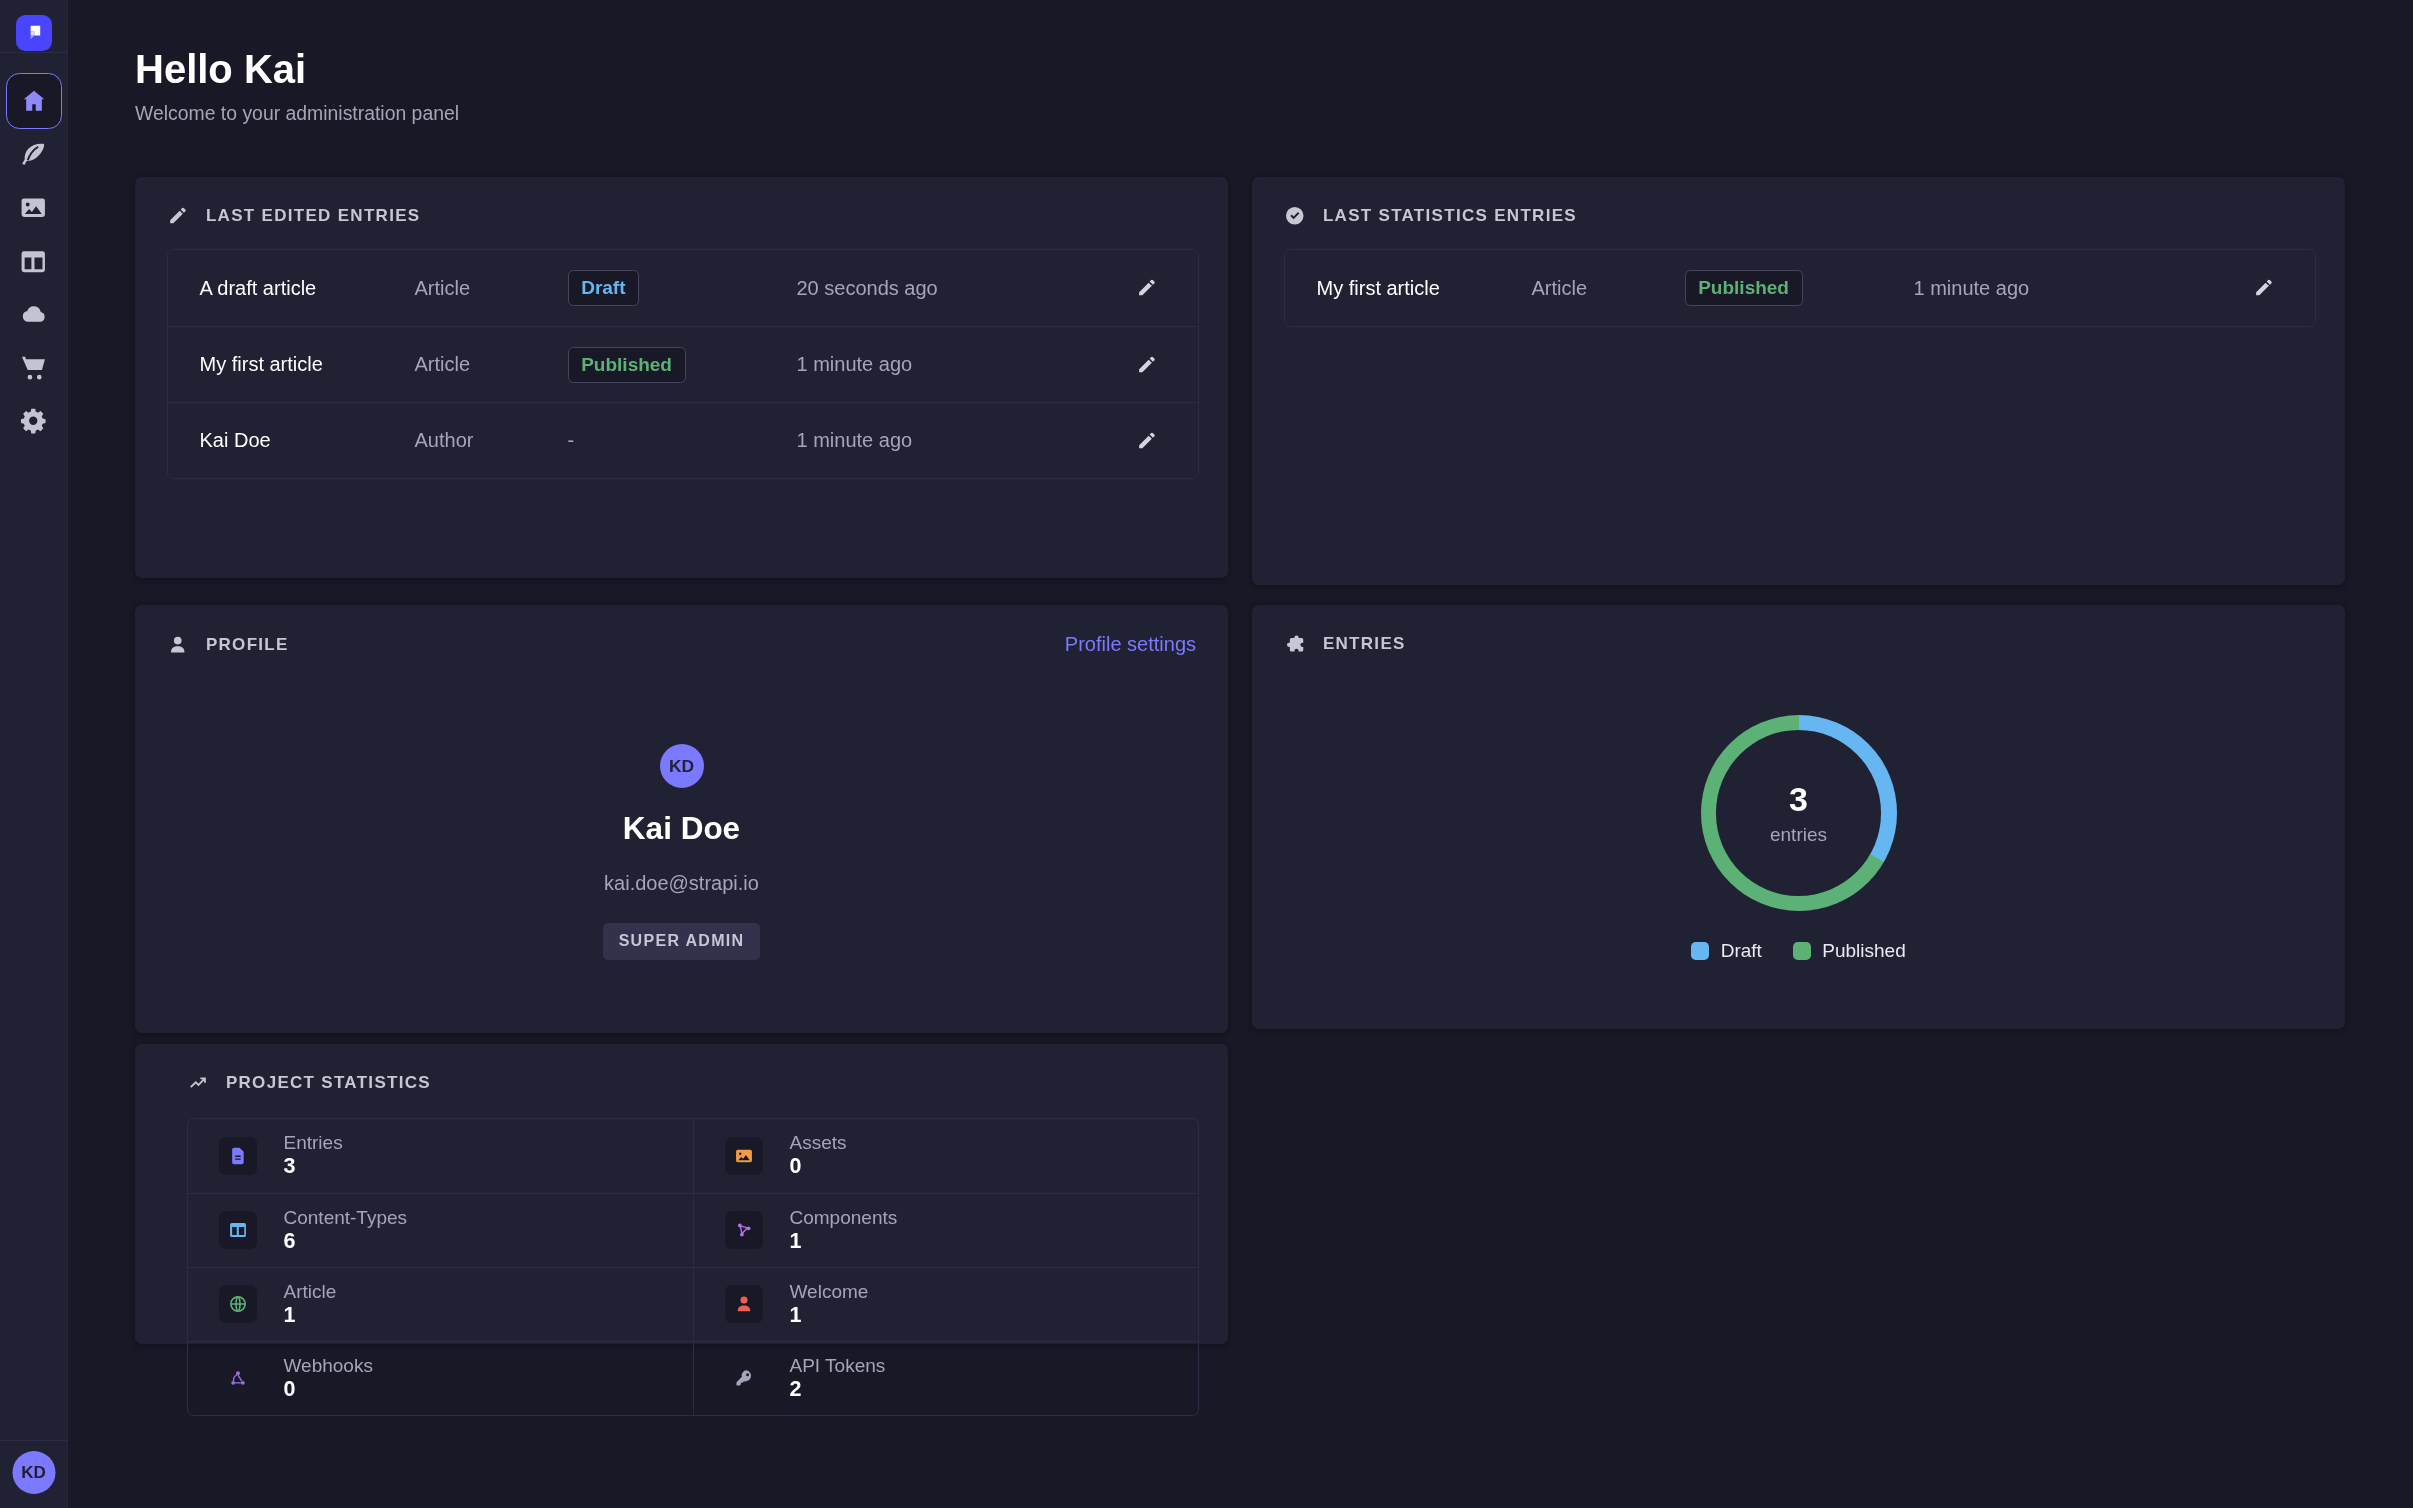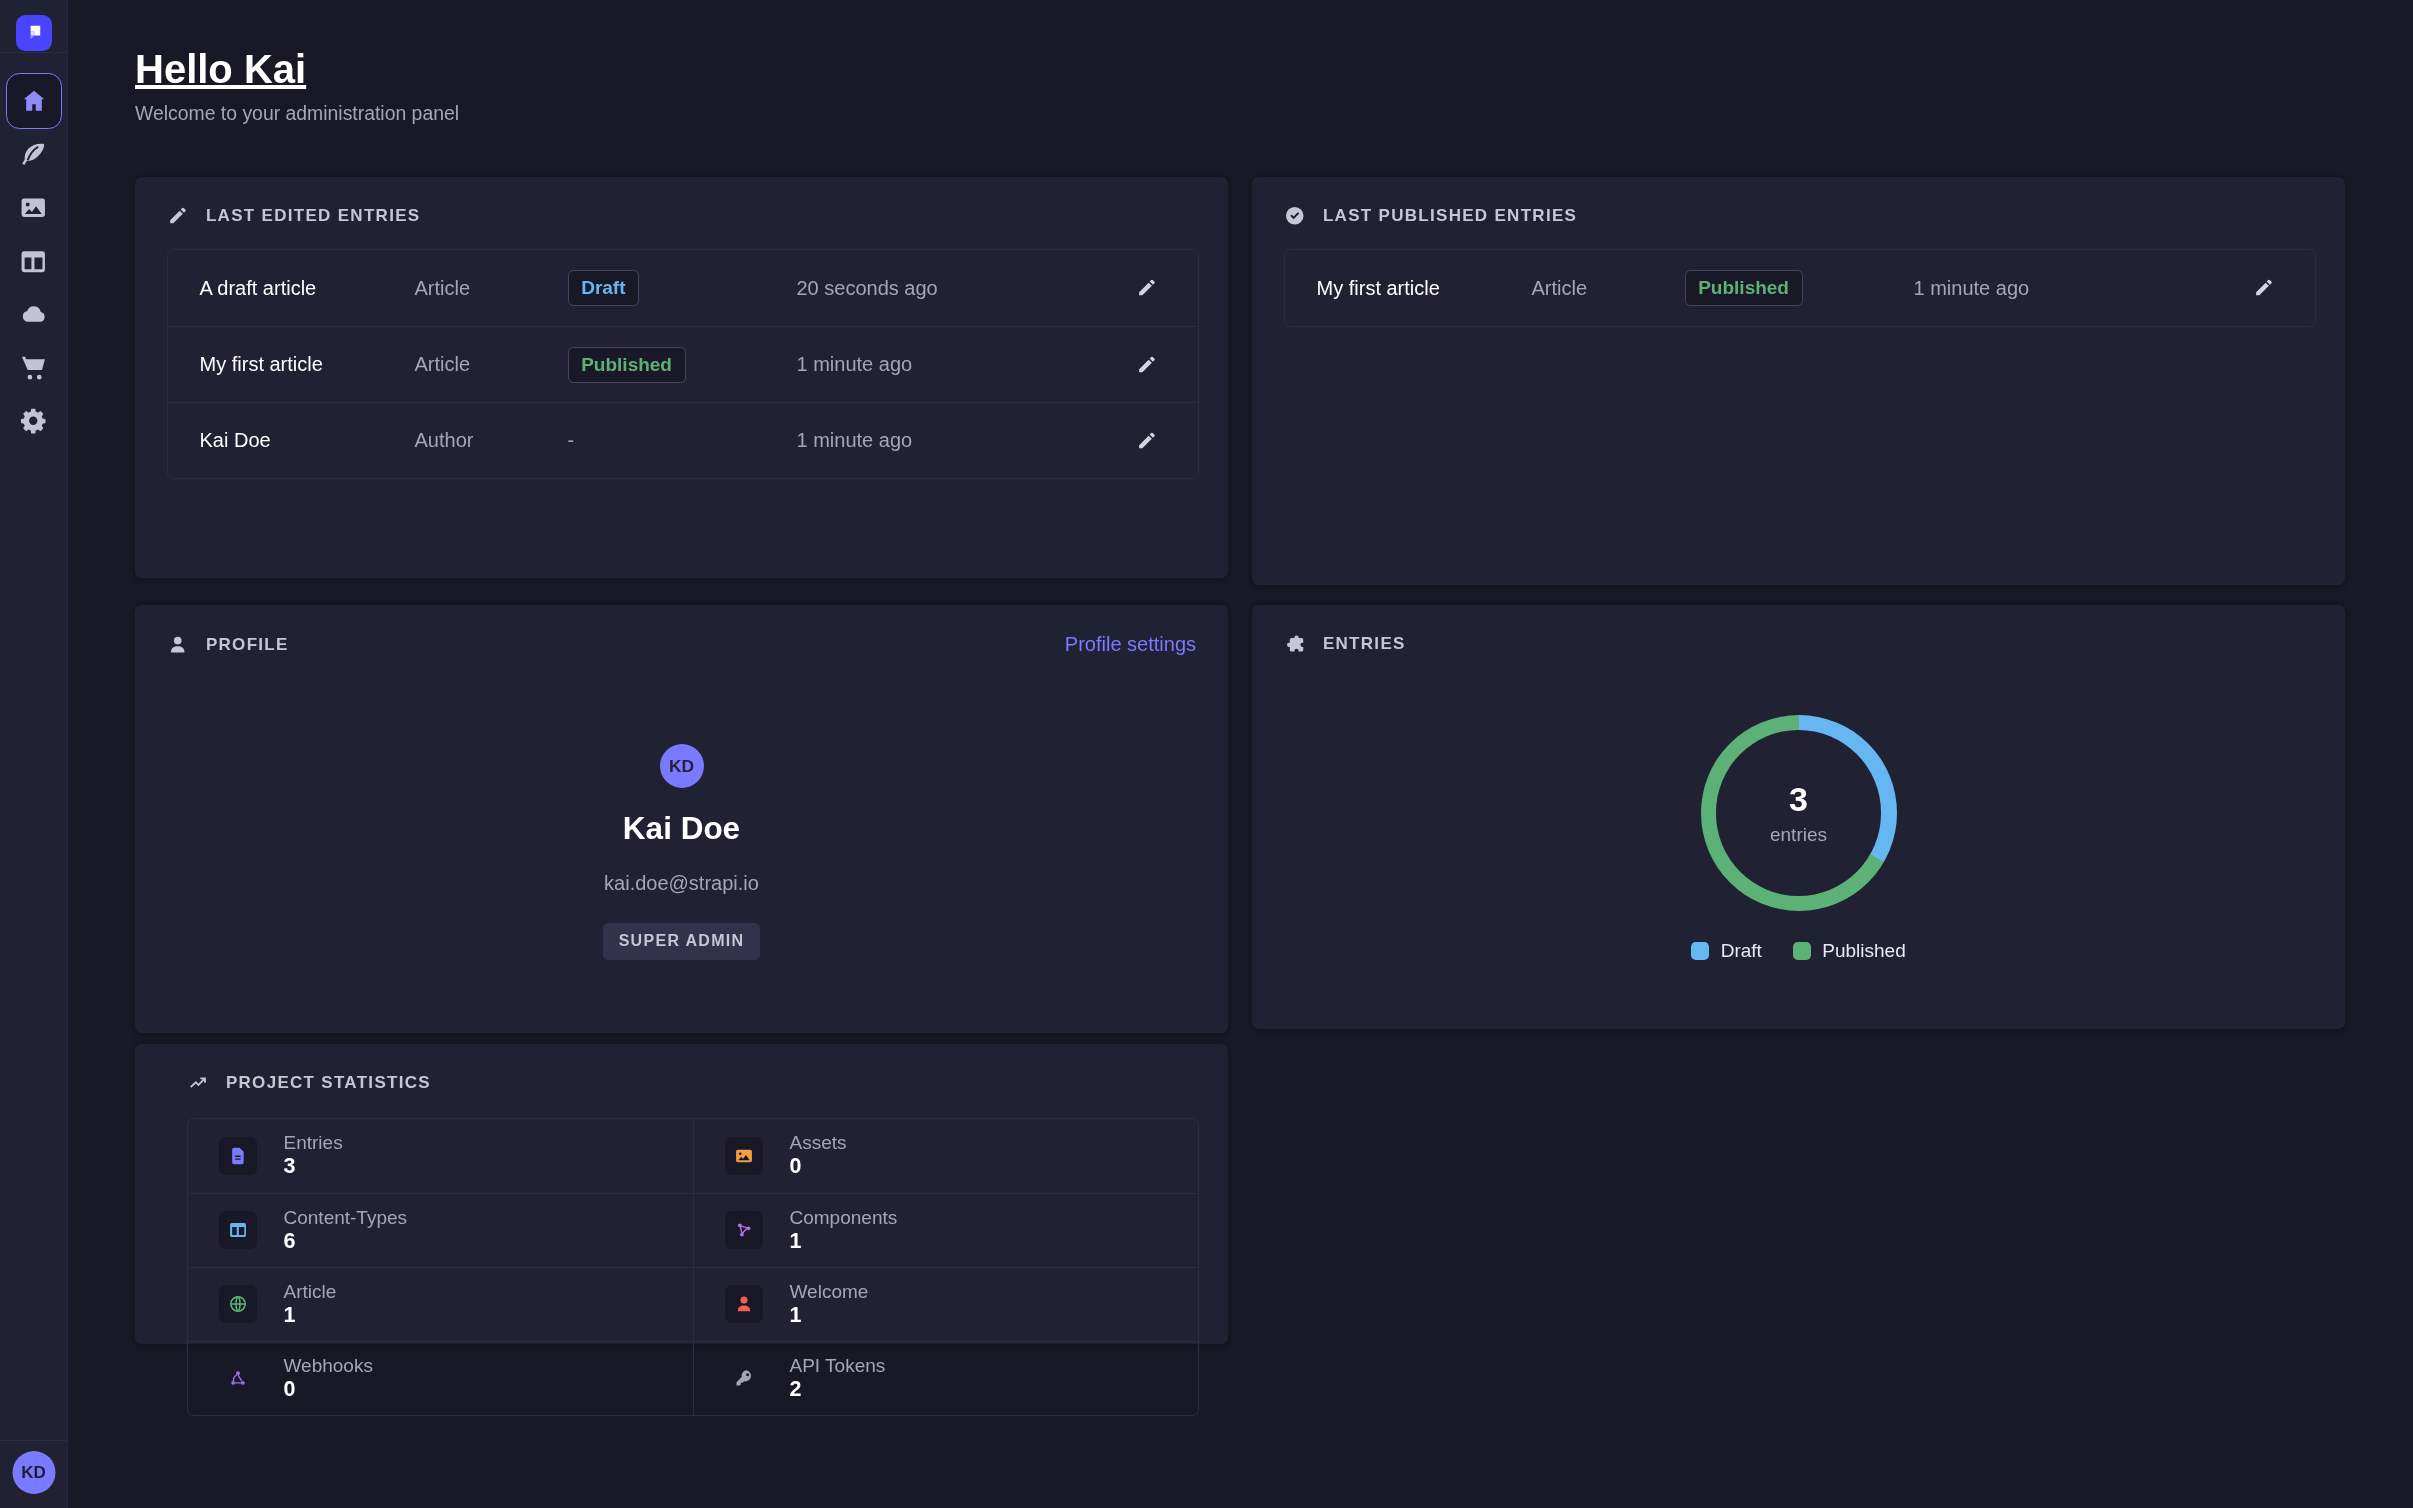--- a/index.html
+++ b/index.html
@@ -20,21 +20,21 @@
     width:43px; height:43px; border:none; background:transparent; color:#c3c3d4;
     display:grid; place-items:center; cursor:pointer; border-radius:8px; }
   .nav-btn svg { width:29.5px; height:29.5px; }
   .nav-btn.active { width:56px; height:56px; background:#181826;
     border:1.3px solid #7b79ff; border-radius:13.4px; color:#8e8afa; }
   .nav-btn.active svg { width:28px; height:28px; }
   .sb-avatar { position:absolute; left:50%; transform:translateX(-50%); top:1451px;
     width:43px; height:43px; border-radius:50%; background:#7b79ff; color:#1f1f33;
     font-size:17px; font-weight:700; display:grid; place-items:center; border:none; cursor:pointer; }
   
-  .page-title { position:absolute; left:135px; top:47px; font-size:40px; font-weight:700; color:#fff;text-decoration:underline; }
+  .page-title { position:absolute; left:135px; top:47px; font-size:40px; font-weight:700; color:#fff; }
   .page-subtitle { position:absolute; left:135px; top:102px; font-size:19.4px; color:#a5a5ba; }
   
   .card { position:absolute; width:1093px; background:#212134; border-radius:6.7px;
     box-shadow:0 1.3px 6.7px rgba(0,0,0,.25); }
   #card-last-edited   { left:135px;  top:177px;  height:401px; }
   #card-last-published{ left:1252px; top:177px;  height:408px; }
   #card-profile       { left:135px;  top:605px;  height:428px; }
   #card-entries       { left:1252px; top:605px;  height:424px; }
   #card-stats         { left:135px;  top:1044px; height:300px;padding-left:20px; }
   .card-header { display:flex; align-items:center; gap:17.4px; padding:28px 32px 20px; }
@@ -256,21 +256,21 @@
       </button>
     </div>
   </div>
 </section>
 
 <section class="card" id="card-last-published">
   <div class="card-header">
     <svg class="hicon" viewBox="0 0 32 32" width="21.5" height="21.5">
         <use href="#i-check-circle"></use>
       </svg>
-    <span class="card-title">LAST PUBLISHED ENTRIES</span>
+    <span class="card-title">LAST STATISTICS ENTRIES</span>
   </div>
   <div class="etable">
     <div class="trow">
       <span class="cell-name">My first article</span>
       <span class="cell-type">Article</span>
       <span class="badge" style="color: rgb(92, 177, 118);">Published</span>
       <span class="cell-time">1 minute ago</span>
       <button class="edit-btn">
         <svg viewBox="0 0 32 32" width="21.5" height="21.5">
             <use href="#i-pencil"></use>

